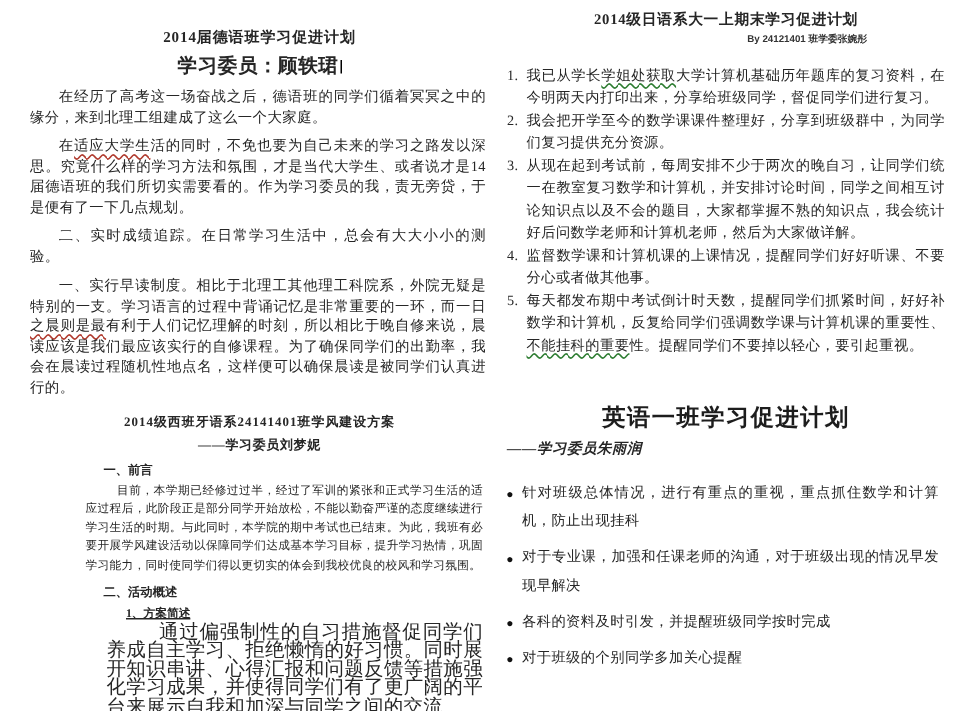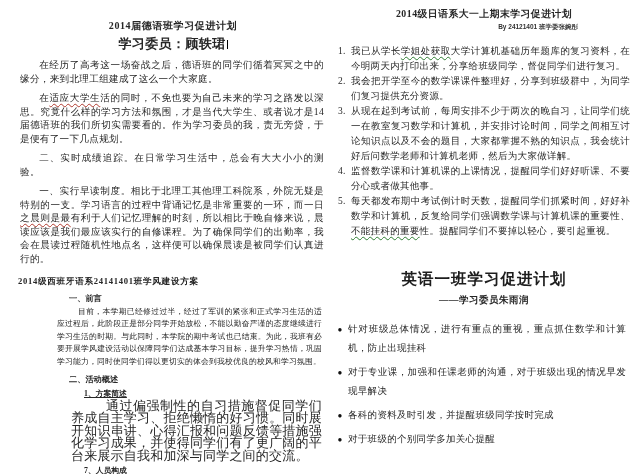--- a/index.html
+++ b/index.html
@@ -15,21 +15,21 @@
             letter-spacing:.6px;line-height:12px;}
   .d1-sub{margin:6px 6px 0 6px;text-align:center;font-size:13px;font-weight:700;
           letter-spacing:.4px;line-height:12px;}
   .caret{display:inline-block;width:1px;height:9px;background:#000;margin-left:1px;
          vertical-align:-1px;}
   .d1-p{margin:6px 10px 0 8px;font-size:9.6px;line-height:13.5px;text-align:justify;
         text-indent:2em;letter-spacing:.3px;}
   .d1-p.first{margin-top:8px;}
 
   
-  .d2-title{margin:11px 6px 0 6px;font-size:8.6px;font-weight:700;
+  .d2-title{margin:11px 6px 0 6px;text-align:center;font-size:8.6px;font-weight:700;
             letter-spacing:.7px;line-height:11px;}
   .d2-sub{margin:4px 6px 0 6px;text-align:center;font-size:8.6px;font-weight:700;
           letter-spacing:.5px;line-height:11px;}
   .d2-h{margin:7px 0 2px 57px;font-size:8.2px;font-weight:700;line-height:10px;}
   .d2-p{margin:2px 12px 0 45px;font-size:7.8px;line-height:12.4px;text-align:justify;
         text-indent:21px;letter-spacing:.2px;}
   .d2-item-h{margin:3px 0 1px 72px;font-size:7.8px;font-weight:700;line-height:11px;
              text-decoration:underline;text-underline-offset:1px;}
   .d2-item-p{margin:1px 12px 0 59px;font-size:13px;line-height:12.4px;text-align:justify;
              text-indent:35px;letter-spacing:.2px;}
@@ -40,22 +40,22 @@
   .d3-byline{margin:3px 62px 0 0;text-align:right;font-size:6.5px;font-weight:700;
              font-family:"Liberation Sans","DejaVu Sans",sans-serif;color:#333;line-height:8px;}
   .d3-list{margin:13px 10px 0 12px;padding:0;list-style:none;}
   .d3-item{position:relative;padding-left:13px;font-size:9.5px;line-height:15px;
            text-align:justify;letter-spacing:.3px;}
   .d3-num{position:absolute;left:0;top:0;}
 
   
   .d4-title{margin:30px 10px 0 12px;text-align:center;font-size:15.5px;font-weight:700;
             letter-spacing:1px;line-height:20px;color:#1d1d1d;}
-  .d4-sub{margin:5px 10px 0 12px;text-align:center;font-size:9.5px;font-weight:700;
-          letter-spacing:.5px;line-height:12px;}
+  .d4-sub{margin:5px 10px 0 12px;font-size:9.5px;font-weight:700;
+          letter-spacing:.5px;line-height:12px;font-style:italic;}
   .d4-list{margin:14px 10px 0 6px;padding:0;list-style:none;}
   .d4-item{display:flex;margin-bottom:5px;font-size:9.5px;line-height:19px;
            letter-spacing:.3px;}
   .d4-bullet{flex:0 0 16px;text-align:center;font-size:8px;line-height:19px;color:#111;}
   .d4-text{flex:1;text-align:justify;padding-right:4px;}
 
   
   .mark-red{text-decoration:underline wavy #b03a2e 1px;text-underline-offset:2px;}
   .mark-green{text-decoration:underline wavy #2e7d32 1px;text-underline-offset:2px;}
 </style>
@@ -70,20 +70,21 @@
       <h1 class="d1-title">2014届德语班学习促进计划</h1>
       <p class="d1-sub"><span>学习委员：顾轶珺</span><span class="caret"></span></p>
       <p class="d1-p first">在经历了高考这一场奋战之后，德语班的同学们循着冥冥之中的缘分，来到北理工组建成了这么一个大家庭。</p>
       <p class="d1-p">在<span class="mark-red">适应大学生</span>活的同时，不免也要为自己未来的学习之路发以深思。究竟什么样的学习方法和氛围，才是当代大学生、或者说才是14届德语班的我们所切实需要看的。作为学习委员的我，责无旁贷，于是便有了一下几点规划。</p>
       <p class="d1-p">二、实时成绩追踪。在日常学习生活中，总会有大大小小的测验。</p>
       <p class="d1-p">一、实行早读制度。相比于北理工其他理工科院系，外院无疑是特别的一支。学习语言的过程中背诵记忆是非常重要的一环，而一日<span class="mark-red">之晨则是最</span>有利于人们记忆理解的时刻，所以相比于晚自修来说，晨读应该是我们最应该实行的自修课程。为了确保同学们的出勤率，我会在晨读过程随机性地点名，这样便可以确保晨读是被同学们认真进行的。</p>
     </article>
 
     <article>
       <h2 class="d2-title">2014级西班牙语系24141401班学风建设方案</h2>
+      <p class="d2-sub">——学习委员刘梦妮</p>
 
       <h3 class="d2-h">一、前言</h3>
       <p class="d2-p">目前，本学期已经修过过半，经过了军训的紧张和正式学习生活的适应过程后，此阶段正是部分同学开始放松，不能以勤奋严谨的态度继续进行学习生活的时期。与此同时，本学院的期中考试也已结束。为此，我班有必要开展学风建设活动以保障同学们达成基本学习目标，提升学习热情，巩固学习能力，同时使同学们得以更切实的体会到我校优良的校风和学习氛围。</p>
 
       <h3 class="d2-h">二、活动概述</h3>
 
       <h4 class="d2-item-h">1、方案简述</h4>
       <p class="d2-item-p">通过偏强制性的自习措施督促同学们养成自主学习、拒绝懒惰的好习惯。同时展开知识串讲、心得汇报和问题反馈等措施强化学习成果，并使得同学们有了更广阔的平台来展示自我和加深与同学之间的交流。</p>
 
       <h4 class="d2-item-h">7、人员构成</h4>

